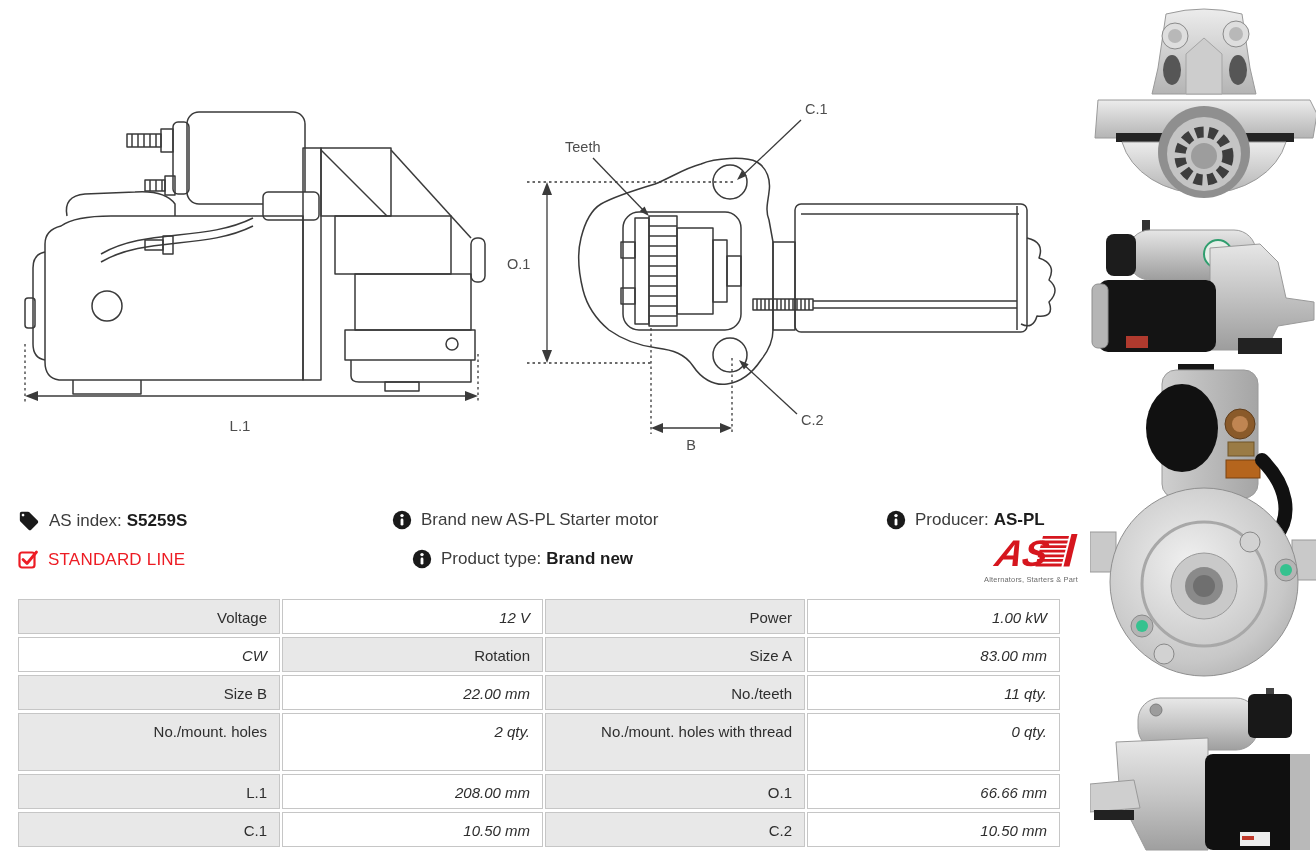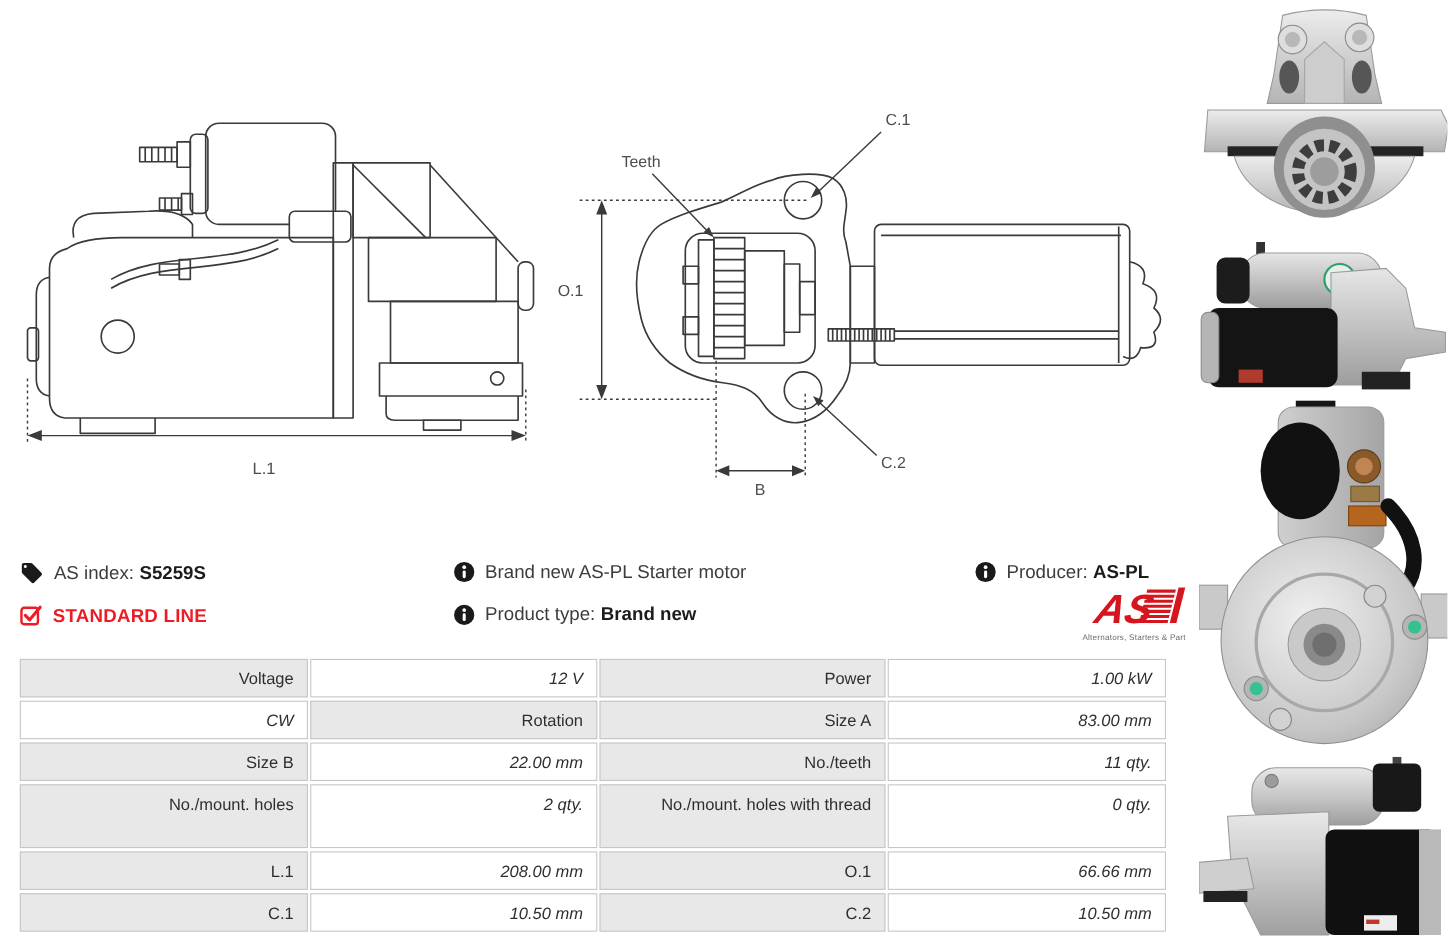--- a/index.html
+++ b/index.html
@@ -5,21 +5,21 @@
   html,body{margin:0;padding:0;background:#fff;}
   .page{position:relative;width:1316px;height:860px;background:#fff;overflow:hidden;
         font-family:"Liberation Sans",sans-serif;color:#2b2b2b;}
   svg text{font-family:"Liberation Sans",sans-serif;}
 
   
   .info-item{position:absolute;display:flex;align-items:center;gap:9px;
              font-size:17px;color:#3c3c3c;white-space:nowrap;}
   .info-item b{color:#1c1c1c;margin-top:36px;}
   .info-item .lbl-txt{margin-right:5px;}
-  .badge-red{color:#ed1c24;font-weight:bold;letter-spacing:.2px;}
+  .badge-red{color:#ed1c24;font-weight:normal;letter-spacing:.2px;}
 
   
   .spec-table{position:absolute;left:18px;top:599px;display:grid;
               grid-template-columns:262px 261px 260px 253px;
               grid-template-rows:35px 35px 35px 58px 35px 35px;
               row-gap:3px;column-gap:2px;}
   .cell{box-sizing:border-box;border:1px solid #c6c6c6;font-size:15px;color:#2e2e2e;
         display:flex;justify-content:flex-end;align-items:flex-start;
         padding:8px 12px 0 10px;text-align:right;line-height:1.3;}
   .cell.lbl{background:#e8e8e8;}
@@ -278,21 +278,21 @@
   </div>
 
   <div class="info-item" style="left:18px;top:549px">
     <svg width="21" height="21" viewBox="0 0 21 21">
       <rect x="1.5" y="3.5" width="15" height="15" rx="2.5" fill="none" stroke="#ed1c24" stroke-width="2.2"></rect>
       <path d="M 5,10.5 L 9,14.5 L 18.5,3" fill="none" stroke="#ed1c24" stroke-width="2.8" stroke-linecap="round" stroke-linejoin="round"></path>
     </svg>
     <span class="badge-red">STANDARD LINE</span>
   </div>
 
-  <div class="info-item" style="left:412px;top:510px">
+  <div class="info-item" style="left:392px;top:510px">
     <svg width="20" height="20" viewBox="0 0 20 20">
       <circle cx="10" cy="10" r="9.2" fill="#1a1a1a"></circle>
       <circle cx="10" cy="5.6" r="1.7" fill="#fff"></circle>
       <rect x="8.6" y="8.6" width="2.8" height="7" rx="1.3" fill="#fff"></rect>
     </svg>
     <span>Brand new AS-PL Starter motor</span>
   </div>
 
   <div class="info-item" style="left:412px;top:549px">
     <svg width="20" height="20" viewBox="0 0 20 20">

